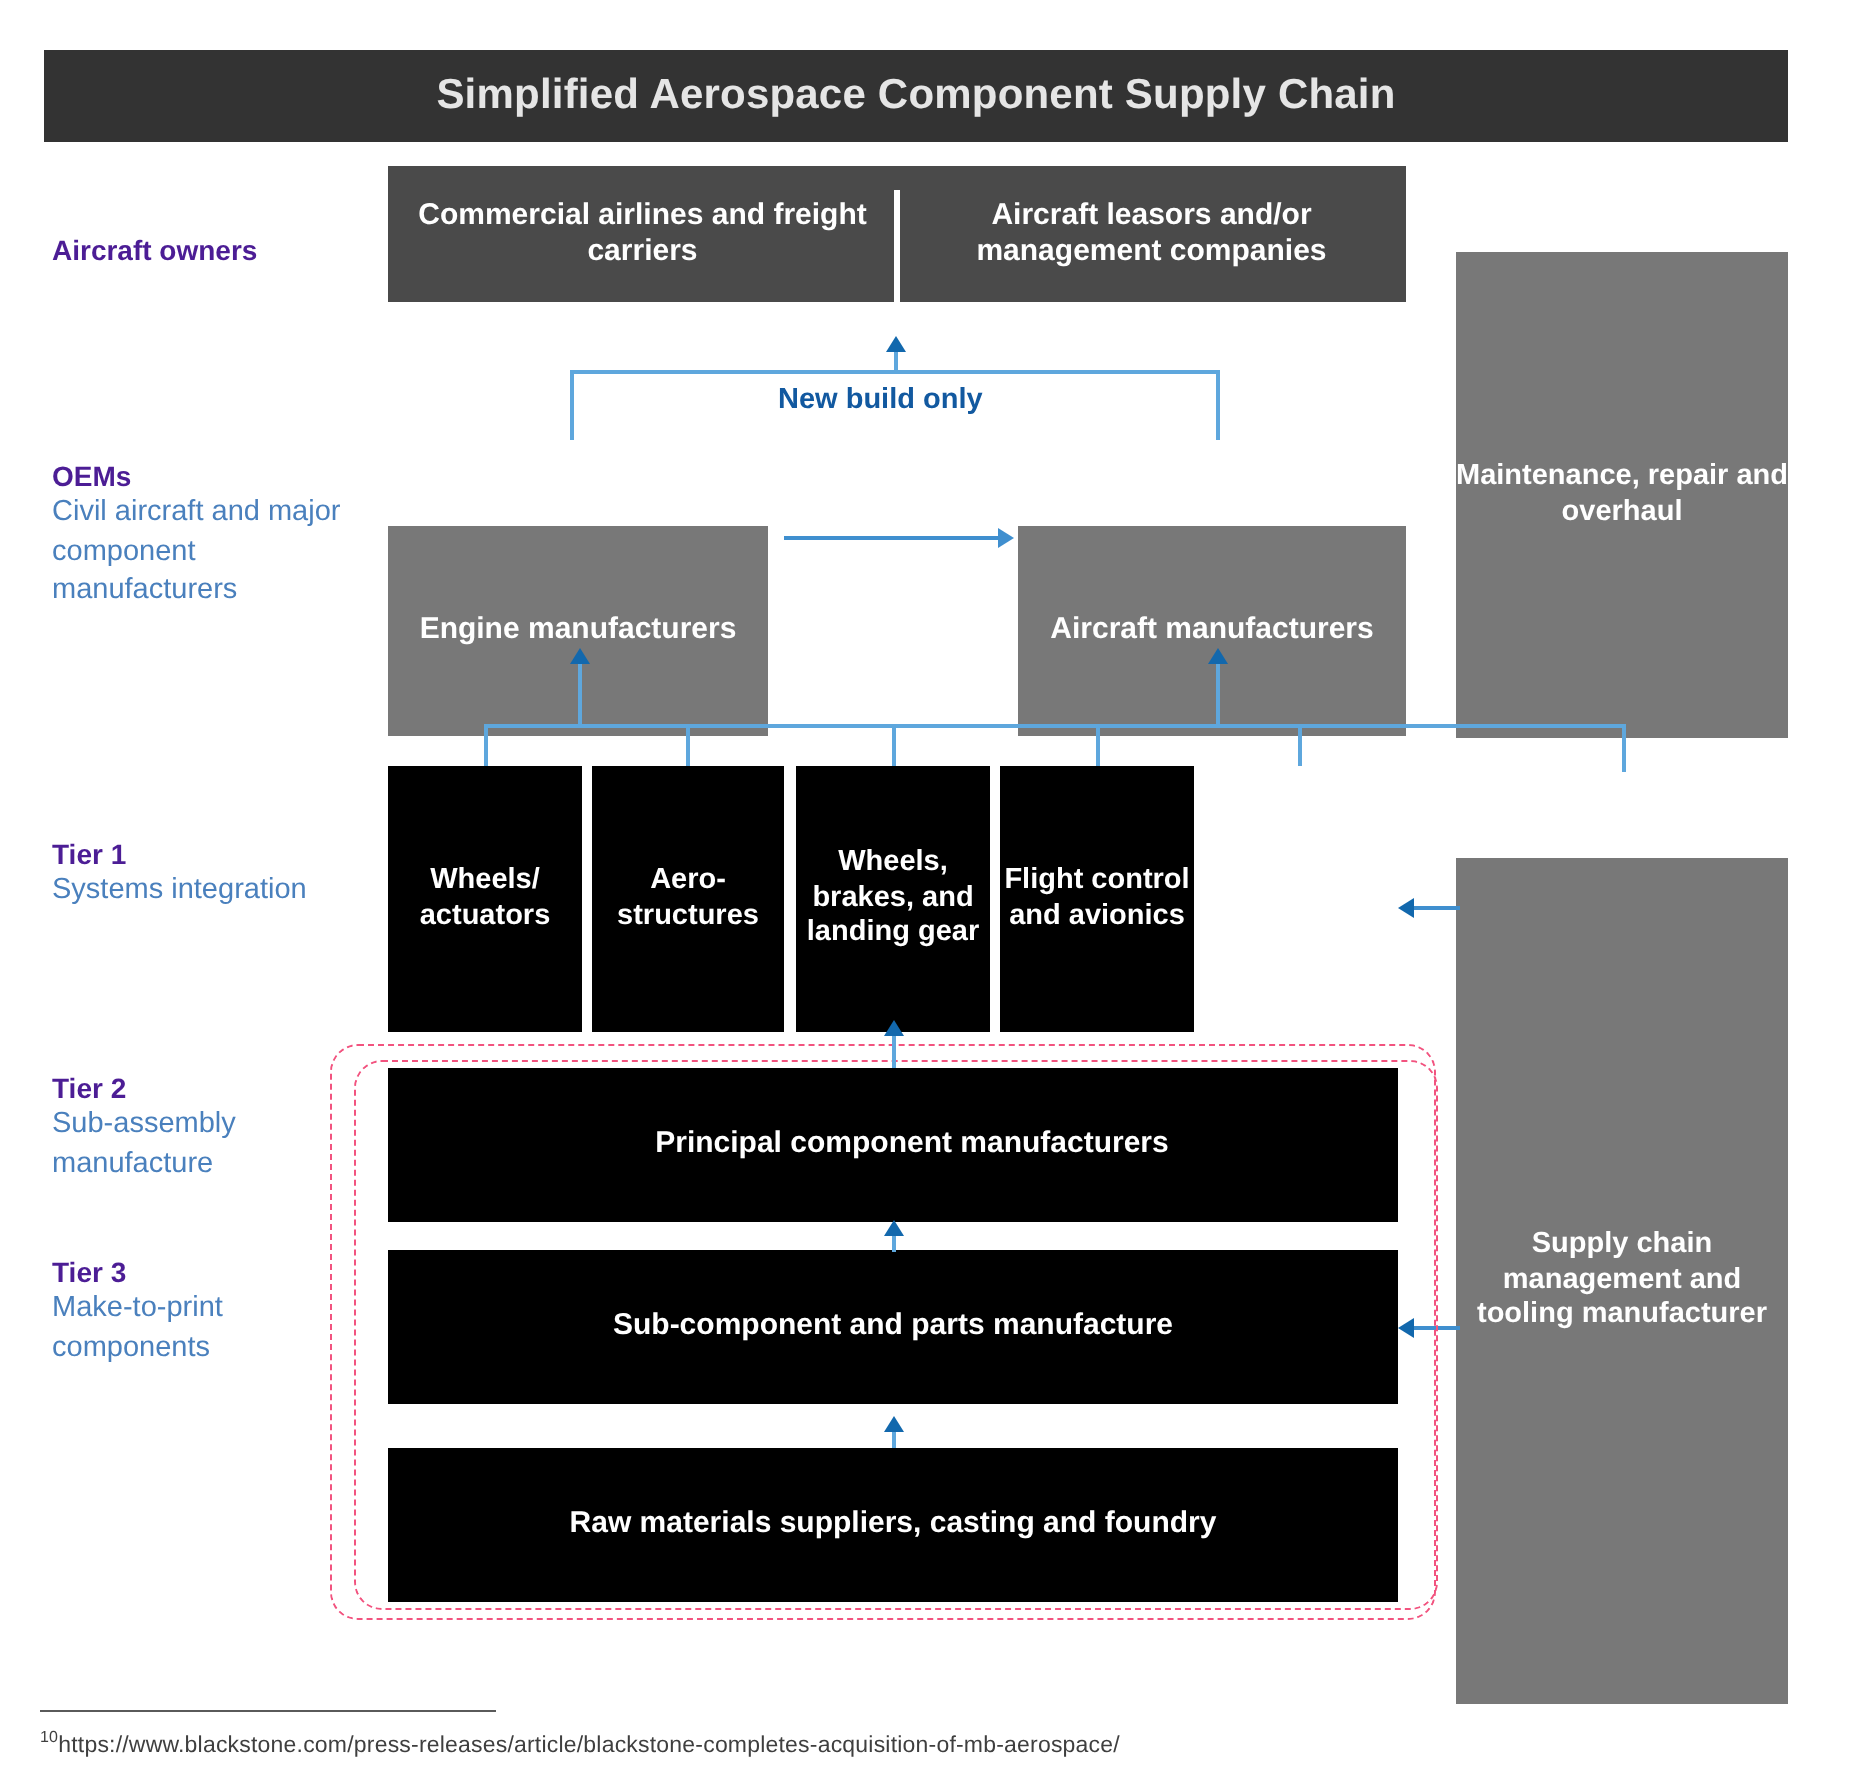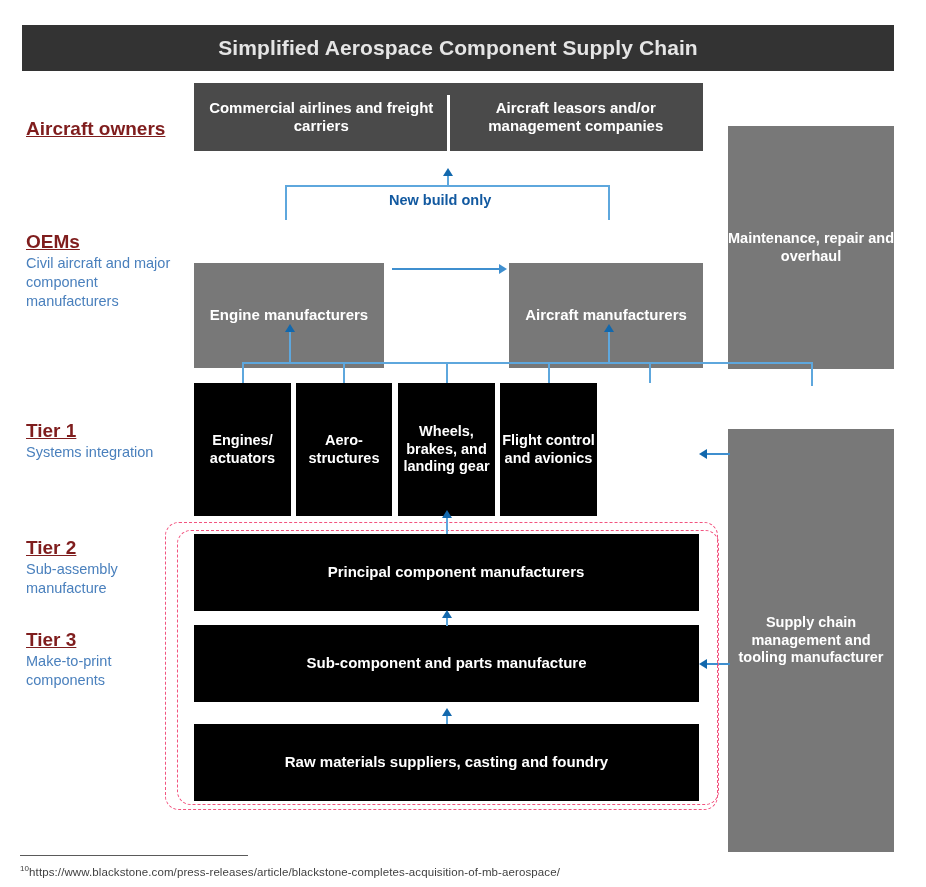--- a/index.html
+++ b/index.html
@@ -35,25 +35,24 @@
 
   
   .row-label {
     position: absolute;
     left: 26px;
     width: 160px;
     color: #1f6bb5;
     line-height: 1.32;
   }
   .row-label .rl-title {
-    font-size: 19px;
-    font-weight: bold;
-    color: #7f1d1d;
+    font-size: 14px;
+    font-weight: bold;
+    color: #4c1d95;
     display: block;
-    text-decoration: underline;
   }
   .row-label .rl-sub {
     font-size: 14.5px;
     font-weight: normal;
     color: #4a80bd;
     display: block;
   }
 
   
   .box {
@@ -220,21 +219,21 @@
   <div class="ln ln-h" style="left:242px; top:362px; width:571px;"></div>
 
   <div class="ln ln-v" style="left:242px; top:362px; height:21px;"></div>
   <div class="ln ln-v" style="left:343px; top:362px; height:21px;"></div>
   <div class="ln ln-v" style="left:446px; top:362px; height:21px;"></div>
   <div class="ln ln-v" style="left:548px; top:362px; height:21px;"></div>
   <div class="ln ln-v" style="left:649px; top:362px; height:21px;"></div>
   <div class="ln ln-v" style="left:811px; top:362px; height:24px;"></div>
 
   <div class="box box-black" style="left:194px; top:383px; width:97px; height:133px; font-size:14.5px;">
-    <span>Engines/ actuators</span>
+    <span>Wheels/ actuators</span>
   </div>
   <div class="box box-black" style="left:296px; top:383px; width:96px; height:133px; font-size:14.5px;">
     <span>Aero- structures</span>
   </div>
   <div class="box box-black" style="left:398px; top:383px; width:97px; height:133px; font-size:14.5px;">
     <span>Wheels, brakes, and landing gear</span>
   </div>
   <div class="box box-black" style="left:500px; top:383px; width:97px; height:133px; font-size:14.5px;">
     <span>Flight control and avionics</span>
   </div>

